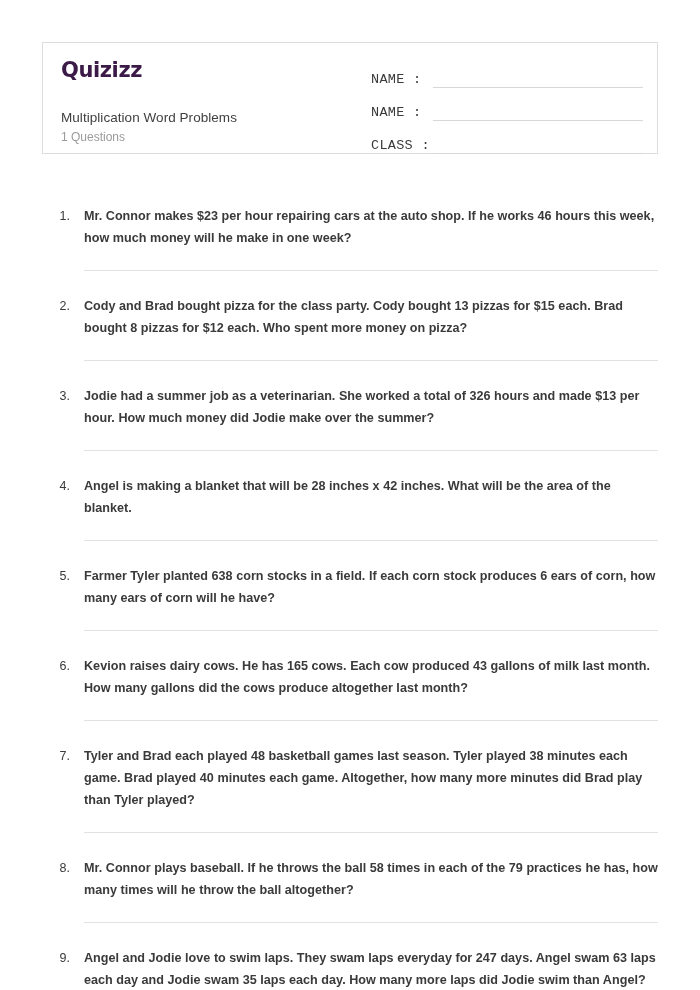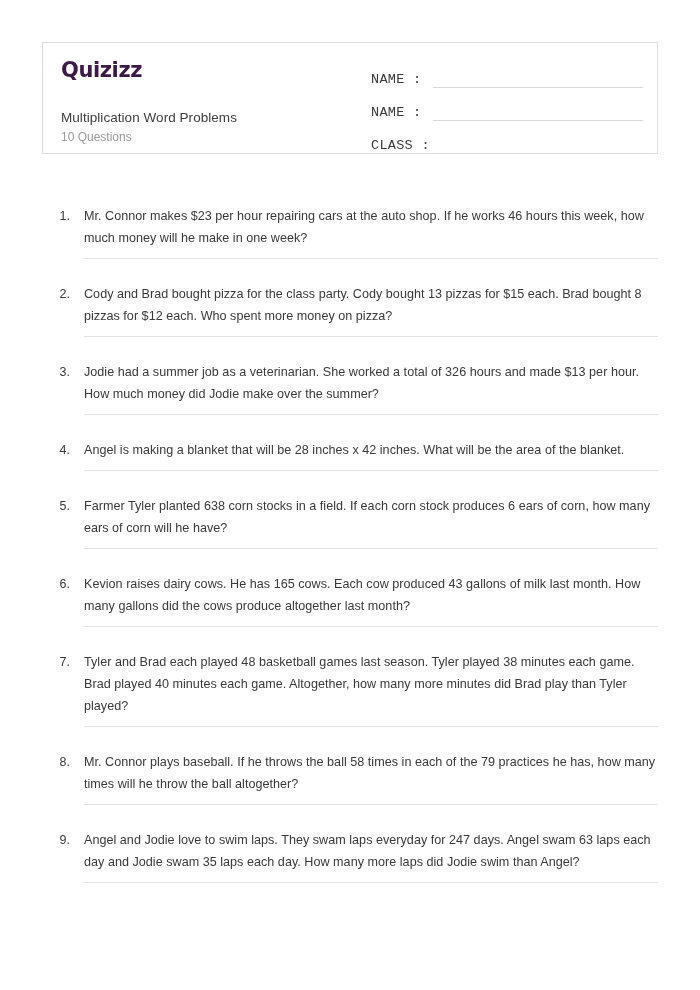--- a/index.html
+++ b/index.html
@@ -119,40 +119,41 @@
     text-align: right;
     font-size: 12.5px;
     color: #3a3a3a;
     line-height: 22px;
     padding-right: 0;
   }
   .q-body {
     flex: 1;
     margin-left: 14px;
     border-bottom: 1px solid #e2e2e2;
-    padding-bottom: 9px;
+    padding-bottom: 21px;
+    font-weight: bold;
   }
   .q-text {
     font-size: 12.6px;
     line-height: 22px;
     color: #3a3a3a;
     letter-spacing: 0.02px;
   }
 </style>
 </head>
 <body>
 
 <div class="header-card">
 
   <div class="header-left">
     <div class="logo">
       <span class="logo-text"><span class="logo-q">Q<span class="logo-dot"></span></span>uizizz</span>
     </div>
     <div class="quiz-title">Multiplication Word Problems</div>
-    <div class="quiz-subtitle">10 Questions</div>
+    <div class="quiz-subtitle">1 Questions</div>
   </div>
 
   <div class="header-right">
     <div class="field-row">
       <span class="field-label">NAME :</span>
       <span class="field-line"></span>
     </div>
     <div class="field-row">
       <span class="field-label">NAME :</span>
       <span class="field-line"></span>

